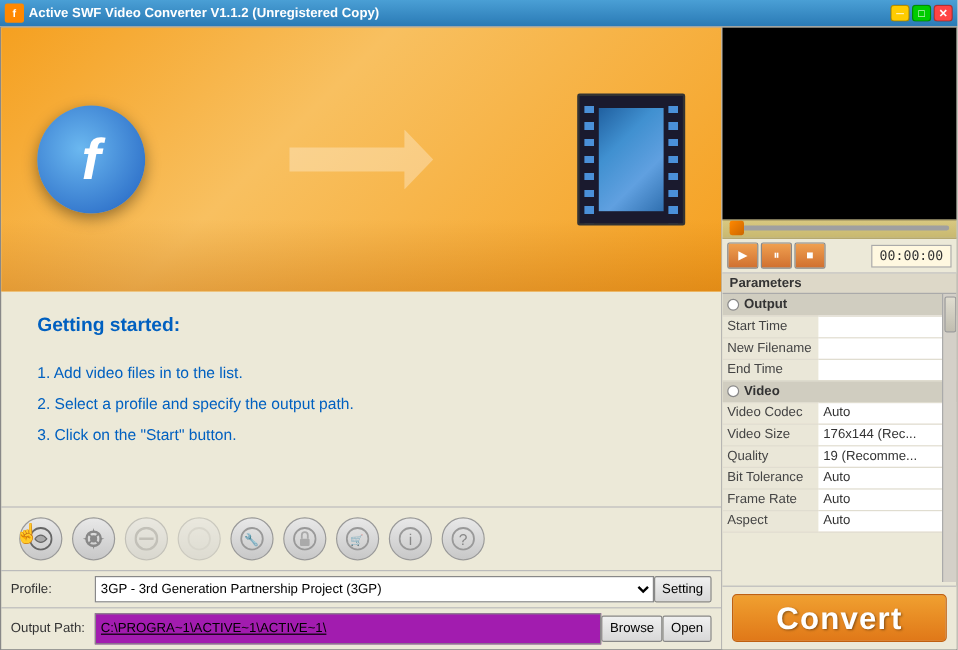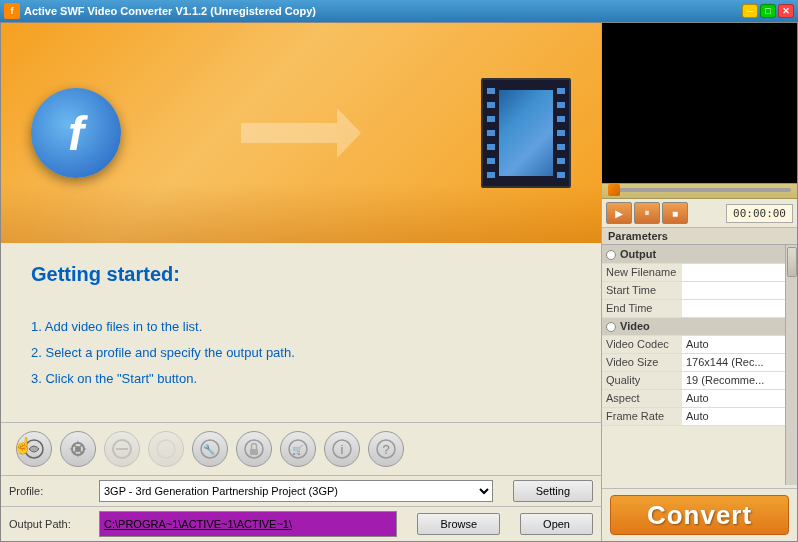--- a/index.html
+++ b/index.html
@@ -162,23 +162,23 @@
       background: linear-gradient(135deg, #2060a0, #4090d0, #60a0e0, #3070b0);
     }
 
     
     .content-area {
       padding: 20px 30px;
       flex: 1;
     }
     .getting-started-title {
       color: #0060c0;
-      font-size: 20px;
+      font-size: 16px;
       font-weight: bold;
-      margin-bottom: 28px;
+      margin-bottom: 17px;
     }
     .steps-list {
       list-style: none;
       color: #0060c0;
       font-size: 13px;
       line-height: 26px;
     }
     .steps-list li::before {
       content: attr(data-num) '. ';
     }
@@ -203,21 +203,21 @@
       cursor: pointer;
       font-size: 16px;
       color: #555;
     }
 
     
     .profile-row, .output-row {
       display: flex;
       align-items: center;
       padding: 4px 8px;
-      gap: 20px;
+      gap: 0;
       border-top: 1px solid #bbb;
     }
     .profile-label, .output-label {
       font-size: 11px;
       color: #333;
       width: 70px;
       flex-shrink: 0;
     }
     .profile-select {
       flex: 1;
@@ -230,21 +230,21 @@
       flex: 1;
       height: 22px;
       font-size: 11px;
       border: 1px solid #888;
       padding: 12px 4px;
       background: #a21caf;
       text-decoration: underline;
     }
     .small-btn {
       height: 22px;
-      padding: 0 22px;
+      padding: 0 6px;
       font-size: 11px;
       border: 1px solid #888;
       background: linear-gradient(to bottom, #f0f0f0, #d8d8d8);
       cursor: pointer;
       border-radius: 2px;
     }
 
     
     .right-panel {
       width: 195px;
@@ -554,52 +554,56 @@
 
     <div class="params-panel">
       <div class="params-header">Parameters</div>
       <div style="overflow:hidden; position:relative; height: calc(100% - 20px);">
         <table class="params-table">
           <tbody id="params-tbody">
               <tr class="section-row">
                 <td colspan="2" style="padding-left:4px;"><span class="section-indicator"></span>Output</td>
               </tr>
               <tr>
+                <td>Start Time</td>
+                <td></td>
+              </tr>
+              <tr>
                 <td>New Filename</td>
                 <td></td>
               </tr>
               <tr>
-                <td>Start Time</td>
-                <td></td>
-              </tr>
-              <tr>
                 <td>End Time</td>
                 <td></td>
               </tr>
               <tr class="section-row">
                 <td colspan="2" style="padding-left:4px;"><span class="section-indicator"></span>Video</td>
               </tr>
               <tr>
                 <td>Video Codec</td>
                 <td>Auto</td>
               </tr>
               <tr>
                 <td>Video Size</td>
                 <td>176x144 (Rec...</td>
               </tr>
               <tr>
                 <td>Quality</td>
                 <td>19 (Recomme...</td>
               </tr>
               <tr>
+                <td>Bit Tolerance</td>
+                <td>Auto</td>
+              </tr>
+              <tr>
+                <td>Frame Rate</td>
+                <td>Auto</td>
+              </tr>
+              <tr>
                 <td>Aspect</td>
-                <td>Auto</td>
-              </tr>
-              <tr>
-                <td>Frame Rate</td>
                 <td>Auto</td>
               </tr>
             </tbody>
         </table>
         <div class="params-scrollbar">
           <div class="params-scrollbar-thumb"></div>
         </div>
       </div>
     </div>
 

